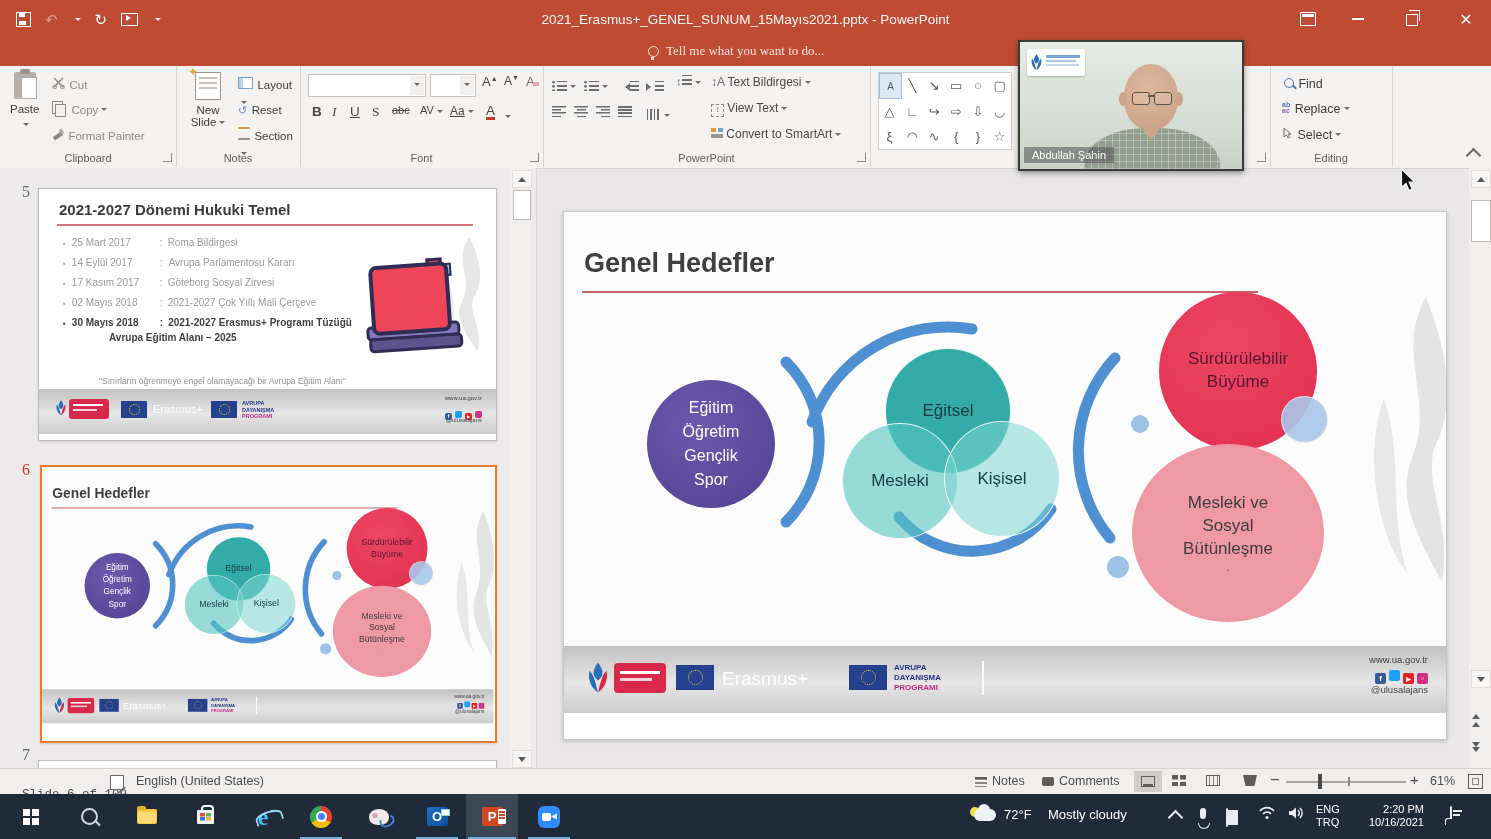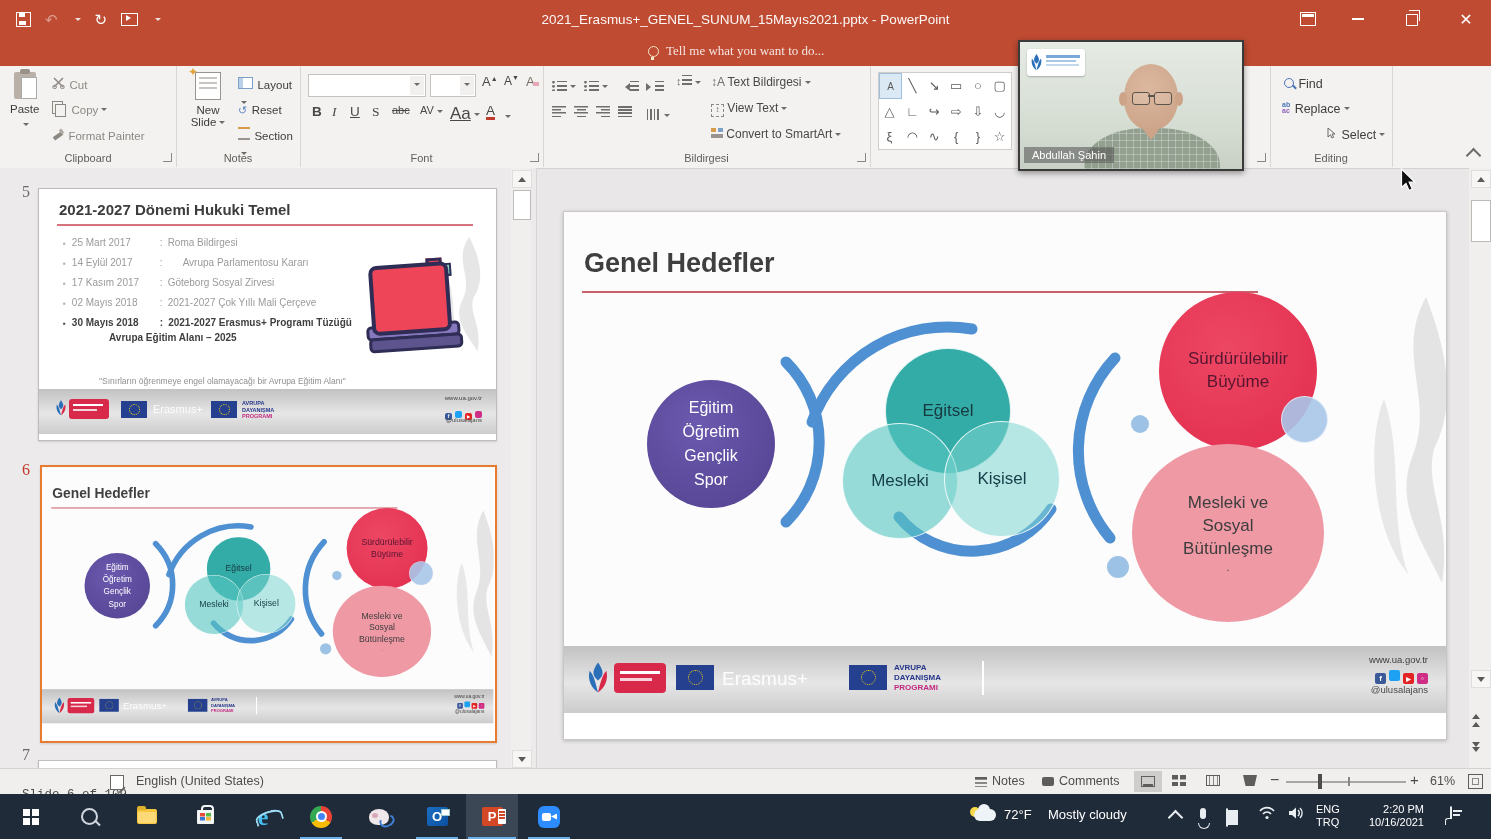--- a/index.html
+++ b/index.html
@@ -226,42 +226,42 @@
         </div>
       <span class="fbtn" style="left:182px;top:8px;font-size:13px;">A<sup style="font-size:7px;">▲</sup></span>
       <span class="fbtn" style="left:204px;top:8px;font-size:12px;">A<sup style="font-size:7px;">▼</sup></span>
       <span class="fbtn" style="left:226px;top:8px;font-size:13px;color:#7a6f66;">A<span style="display:inline-block;width:6px;height:4px;background:#e8a7b5;margin-left:-2px;"></span></span>
       <span class="fbtn" style="left:12px;top:38px;font-weight:bold;">B</span>
       <span class="fbtn" style="left:32px;top:38px;font-style:italic;font-family:'Liberation Serif',serif;">I</span>
       <span class="fbtn" style="left:50px;top:38px;text-decoration:underline;">U</span>
       <span class="fbtn" style="left:72px;top:38px;font-family:'Liberation Serif',serif;">S</span>
       <span class="fbtn" style="left:92px;top:38px;font-size:11px;text-decoration:line-through;">abc</span>
       <span class="fbtn" style="left:120px;top:38px;font-size:11px;"><span>AV</span><span class="caret"></span></span>
-      <span class="fbtn" style="left:150px;top:38px;font-size:17px;text-decoration:underline;"><span>Aa</span><span class="caret"></span></span>
+      <span class="fbtn" style="left:150px;top:38px;font-size:12px;text-decoration:underline;"><span>Aa</span><span class="caret"></span></span>
       <span class="fbtn" style="left:186px;top:38px;border-bottom:3px solid #c23b2e;line-height:13px;">A</span>
         <span class="caret abs" style="left:202px;top:46px;"></span>
       <div class="glabel">Font</div>
       <span class="launcher"></span>
     </div>
 
     <div class="rgroup" style="left:543px;width:327px;">
       <span class="abs" style="left:9px;top:11px;"><span class="icoBullets"></span><span class="caret"></span></span>
       <span class="abs" style="left:41px;top:11px;"><span class="icoBullets"></span><span class="caret"></span></span>
       <span class="abs" style="left:78px;top:11px;"><span style="display:inline-block;width:0;height:0;border:4px solid transparent;border-right:5px solid #6e6e6e;vertical-align:middle;"></span><span class="icoLines" style="width:9px;"></span></span>
       <span class="abs" style="left:103px;top:11px;"><span style="display:inline-block;width:0;height:0;border:4px solid transparent;border-left:5px solid #6e6e6e;vertical-align:middle;"></span><span class="icoLines" style="width:9px;"></span></span>
       <span class="abs" style="left:133px;top:9px;font-size:11px;color:#6e6e6e;">↕<span class="icoLines" style="width:10px;"></span><span class="caret"></span></span>
       <span class="abs alico" style="left:9px;top:40px;background:linear-gradient(#6e6e6e,#6e6e6e) 0 0/14px 1.5px no-repeat,linear-gradient(#6e6e6e,#6e6e6e) 0 3.2px/9px 1.5px no-repeat,linear-gradient(#6e6e6e,#6e6e6e) 0 6.4px/14px 1.5px no-repeat,linear-gradient(#6e6e6e,#6e6e6e) 0 9.6px/9px 1.5px no-repeat;"></span>
       <span class="abs alico" style="left:31px;top:40px;background:linear-gradient(#6e6e6e,#6e6e6e) 0 0/14px 1.5px no-repeat,linear-gradient(#6e6e6e,#6e6e6e) 2.5px 3.2px/9px 1.5px no-repeat,linear-gradient(#6e6e6e,#6e6e6e) 0 6.4px/14px 1.5px no-repeat,linear-gradient(#6e6e6e,#6e6e6e) 2.5px 9.6px/9px 1.5px no-repeat;"></span>
       <span class="abs alico" style="left:53px;top:40px;background:linear-gradient(#6e6e6e,#6e6e6e) 0 0/14px 1.5px no-repeat,linear-gradient(#6e6e6e,#6e6e6e) 5px 3.2px/9px 1.5px no-repeat,linear-gradient(#6e6e6e,#6e6e6e) 0 6.4px/14px 1.5px no-repeat,linear-gradient(#6e6e6e,#6e6e6e) 5px 9.6px/9px 1.5px no-repeat;"></span>
       <span class="abs alico" style="left:75px;top:40px;background:repeating-linear-gradient(180deg,#6e6e6e 0 1.5px,transparent 1.5px 3.2px);"></span>
       <span class="abs" style="left:104px;top:40px;"><span class="alico" style="background:repeating-linear-gradient(90deg,#6e6e6e 0 1.5px,transparent 1.5px 3.5px);display:inline-block;"></span><span class="caret"></span></span>
       <div class="abs" style="left:168px;top:9px;font-size:12px;color:#4a4846;"><span style="color:#6e6e6e;">↕A</span> <span>Text Bildirgesi</span><span class="caret"></span></div>
       <div class="abs" style="left:168px;top:35px;font-size:12px;color:#4a4846;"><span style="display:inline-block;width:11px;height:11px;border:1px dashed #8c8882;text-align:center;line-height:10px;font-size:8px;color:#6e6e6e;">↕</span> <span>View Text</span><span class="caret"></span></div>
       <div class="abs" style="left:168px;top:61px;font-size:12px;color:#4a4846;"><span style="display:inline-block;width:12px;height:10px;background:linear-gradient(#d89b4a,#d89b4a) 0 0/5px 4px no-repeat,linear-gradient(#7da0c8,#7da0c8) 7px 0/5px 4px no-repeat,linear-gradient(#9a948e,#9a948e) 0 6px/12px 4px no-repeat;"></span> <span>Convert to SmartArt</span><span class="caret"></span></div>
-      <div class="glabel">Bildirgesi</div>
+      <div class="glabel">PowerPoint</div>
       <span class="launcher"></span>
     </div>
 
     <div class="rgroup" style="left:870px;width:400px;">
       <div class="abs" style="left:8px;top:6px;width:132px;height:76px;background:#fff;border:1px solid #cfccca;display:grid;grid-template-columns:repeat(6,1fr);">
         <span class="shape-cell" style="background:#dbe9f5;border:1px solid #9ebfdd;font-size:10px;">A</span>
         <span class="shape-cell">╲</span>
         <span class="shape-cell">↘</span>
         <span class="shape-cell">▭</span>
         <span class="shape-cell">○</span>
@@ -284,21 +284,21 @@
 
     <div class="rgroup" style="left:1270px;width:122px;">
       <div class="abs" style="left:14px;top:8px;">
         <span style="display:inline-block;width:8px;height:8px;border:1.6px solid #4a76b8;border-radius:50%;position:relative;"><span style="position:absolute;left:7px;top:7px;width:5px;height:1.7px;background:#4a76b8;transform:rotate(45deg);"></span></span>
         <span class="ed-lab">Find</span>
       </div>
       <div class="abs" style="left:12px;top:33px;">
         <span style="display:inline-block;font-size:7px;line-height:6px;color:#4a76b8;font-weight:bold;">ab<br><span style="color:#8f62b8;">ac</span></span>
         <span class="ed-lab">Replace</span><span class="caret"></span>
       </div>
-      <div class="abs" style="left:13px;top:59px;margin-left:44px;">
+      <div class="abs" style="left:13px;top:59px;">
         <svg width="10" height="12">
             <path d="M1 1 L1 10 L3.5 7.8 L5 11 L6.6 10.2 L5.2 7 L8 7 Z" fill="none" stroke="#6e6a66" stroke-width="1"></path>
           </svg>
         <span class="ed-lab">Select</span><span class="caret"></span>
       </div>
       <div class="glabel">Editing</div>
     </div>
     <span class="abs" style="left:1468px;top:84px;width:9px;height:9px;border-left:2px solid #6e6a66;border-top:2px solid #6e6a66;transform:rotate(45deg);"></span>
   </div>
 
@@ -344,21 +344,21 @@
         <div class="t5-bullet">
             <span class="mk">▪</span>
             <span class="dt">25 Mart 2017</span>
             <span>:</span>
             <span style="margin-left:5px;">Roma Bildirgesi</span>
           </div>
         <div class="t5-bullet">
             <span class="mk">▪</span>
             <span class="dt">14 Eylül 2017</span>
             <span>:</span>
-            <span style="margin-left:20px;">Avrupa Parlamentosu Kararı</span>
+            <span style="margin-left:6px;">Avrupa Parlamentosu Kararı</span>
           </div>
         <div class="t5-bullet">
             <span class="mk">▪</span>
             <span class="dt">17 Kasım 2017</span>
             <span>:</span>
             <span style="margin-left:5px;">Göteborg Sosyal Zirvesi</span>
           </div>
         <div class="t5-bullet">
             <span class="mk">▪</span>
             <span class="dt">02 Mayıs 2018</span>

